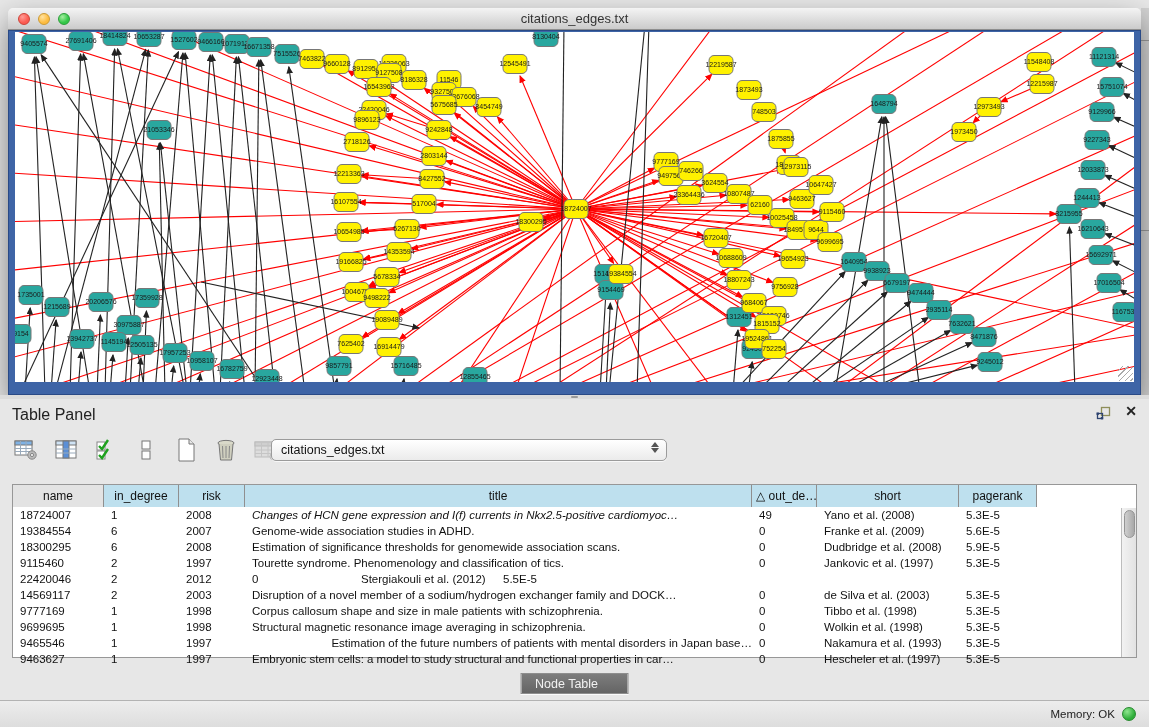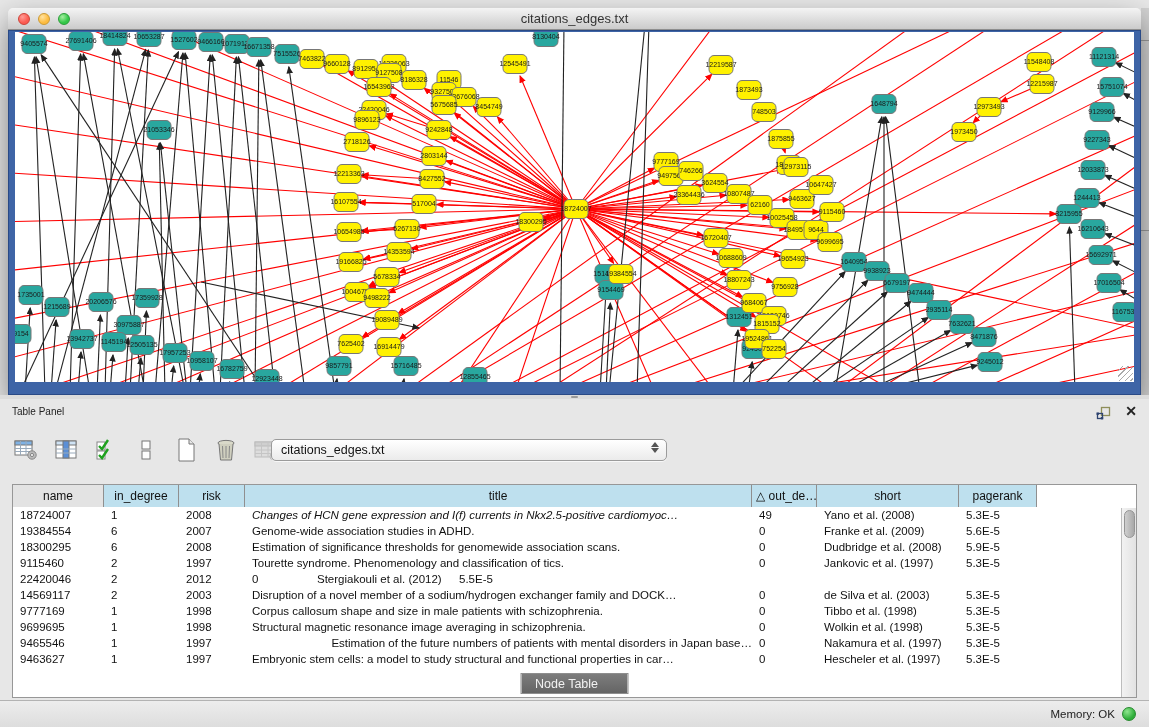--- a/index.html
+++ b/index.html
@@ -31,37 +31,37 @@
   #right-sliver { position:absolute; left:1141px; top:8px; width:8px; height:387px; background:#d2d2d2; }
   #right-sliver .sep { position:absolute; left:0; right:0; height:1px; background:#9a9a9a; }
 
   
   #splitter { position:absolute; left:0; top:395px; width:1149px; height:4px; background:#dcdcdc; }
   #splitter .nub { position:absolute; left:571px; top:1px; width:7px; height:2px; background:#9a9a9a; border-radius:1px; }
 
   
   #table-panel { position:absolute; left:0; top:399px; width:1149px; height:301px; background:#e7e7e7; }
   #tp-header { position:relative; height:27px; }
-  #tp-title { position:absolute; left:12px; top:7px; font-size:10px; color:#222; }
+  #tp-title { position:absolute; left:12px; top:7px; font-size:16px; color:#222; }
   #tp-float { position:absolute; right:38px; top:7px; width:15px; height:14px; cursor:default; }
   #tp-close { position:absolute; right:12px; top:4px; font-size:14px; font-weight:bold; color:#222; cursor:default; }
 
   #tp-toolbar { position:absolute; left:12px; top:36px; height:30px; display:flex; align-items:center; gap:12px; }
   .tbtn { width:28px; height:26px; display:flex; align-items:center; justify-content:center; }
   .fx { font-family:"Liberation Serif", serif; font-style:italic; font-weight:bold; font-size:14px; color:#222; }
   #table-select { position:absolute; left:271px; top:40px; width:396px; height:22px;
     border:1px solid #9b9b9b; border-radius:5px; background:linear-gradient(#ffffff,#ebebeb);
     box-shadow:0 1px 0 rgba(255,255,255,.7); }
   #table-select .val { position:absolute; left:9px; top:3px; font-size:12.5px; color:#111; }
   #table-select .arrows { position:absolute; right:7px; top:2px; display:flex; flex-direction:column; gap:1px; }
   #table-select .arrows span { width:0; height:0; border-left:4px solid transparent; border-right:4px solid transparent; }
   #table-select .arrows .up { border-bottom:5px solid #555; }
   #table-select .arrows .dn { border-top:5px solid #555; }
 
-  #tp-table { position:absolute; left:12px; top:85px; width:1125px; height:214px;
+  #tp-table { position:absolute; left:12px; top:85px; width:1125px; height:174px;
     background:#fff; border:1px solid #979797; }
   #thead { display:flex; height:22px; border-bottom:1px solid #8f8f8f; }
   .hcell { height:22px; border-right:1px solid #8f8f8f; background:#bee0ee; font-size:12px; color:#111;
     display:flex; align-items:center; justify-content:center; overflow:hidden; white-space:nowrap; flex:none; }
   .hcell.gray { background:#e3e3e3; }
   .hcell.sorted { justify-content:flex-start; padding-left:4px; }
   .hcell.filler { background:#fff; border-right:none; flex:1; }
   .trow { display:flex; height:16px; }
   .tcell { font-size:11.5px; color:#111; padding-left:7px; line-height:16px;
     overflow:hidden; white-space:nowrap; flex:none; }
@@ -909,21 +909,21 @@
           <div class="tcell" style="width: 507px;">Tourette syndrome. Phenomenology and classification of tics.</div>
           <div class="tcell" style="width: 65px;">0</div>
           <div class="tcell" style="width: 142px;">Jankovic et al. (1997)</div>
           <div class="tcell" style="width: 78px;">5.3E-5</div>
         </div>
         <div class="trow">
           <div class="tcell" style="width: 91px;">22420046</div>
           <div class="tcell" style="width: 75px;">2</div>
           <div class="tcell" style="width: 66px;">2012</div>
           <div class="tcell" style="width: 65px;">0</div>
-          <div class="tcell" style="width: 142px;">Stergiakouli et al. (2012)</div>
+          <div class="tcell" style="width: 142px; margin-left: 44px;">Stergiakouli et al. (2012)</div>
           <div class="tcell" style="width: 78px;">5.5E-5</div>
         </div>
         <div class="trow">
           <div class="tcell" style="width: 91px;">14569117</div>
           <div class="tcell" style="width: 75px;">2</div>
           <div class="tcell" style="width: 66px;">2003</div>
           <div class="tcell" style="width: 507px;">Disruption of a novel member of a sodium/hydrogen exchanger family and DOCK…</div>
           <div class="tcell" style="width: 65px;">0</div>
           <div class="tcell" style="width: 142px;">de Silva et al. (2003)</div>
           <div class="tcell" style="width: 78px;">5.3E-5</div>
@@ -945,21 +945,21 @@
           <div class="tcell" style="width: 65px;">0</div>
           <div class="tcell" style="width: 142px;">Wolkin et al. (1998)</div>
           <div class="tcell" style="width: 78px;">5.3E-5</div>
         </div>
         <div class="trow">
           <div class="tcell" style="width: 91px;">9465546</div>
           <div class="tcell" style="width: 75px;">1</div>
           <div class="tcell" style="width: 66px;">1997</div>
           <div class="tcell" style="width: 507px; text-align: right;">Estimation of the future numbers of patients with mental disorders in Japan base…</div>
           <div class="tcell" style="width: 65px;">0</div>
-          <div class="tcell" style="width: 142px;">Nakamura et al. (1997)</div>
+          <div class="tcell" style="width: 142px;">Nakamura et al. (1993)</div>
           <div class="tcell" style="width: 78px;">5.3E-5</div>
         </div>
         <div class="trow">
           <div class="tcell" style="width: 91px;">9463627</div>
           <div class="tcell" style="width: 75px;">1</div>
           <div class="tcell" style="width: 66px;">1997</div>
           <div class="tcell" style="width: 507px;">Embryonic stem cells: a model to study structural and functional properties in car…</div>
           <div class="tcell" style="width: 65px;">0</div>
           <div class="tcell" style="width: 142px;">Hescheler et al. (1997)</div>
           <div class="tcell" style="width: 78px;">5.3E-5</div>

